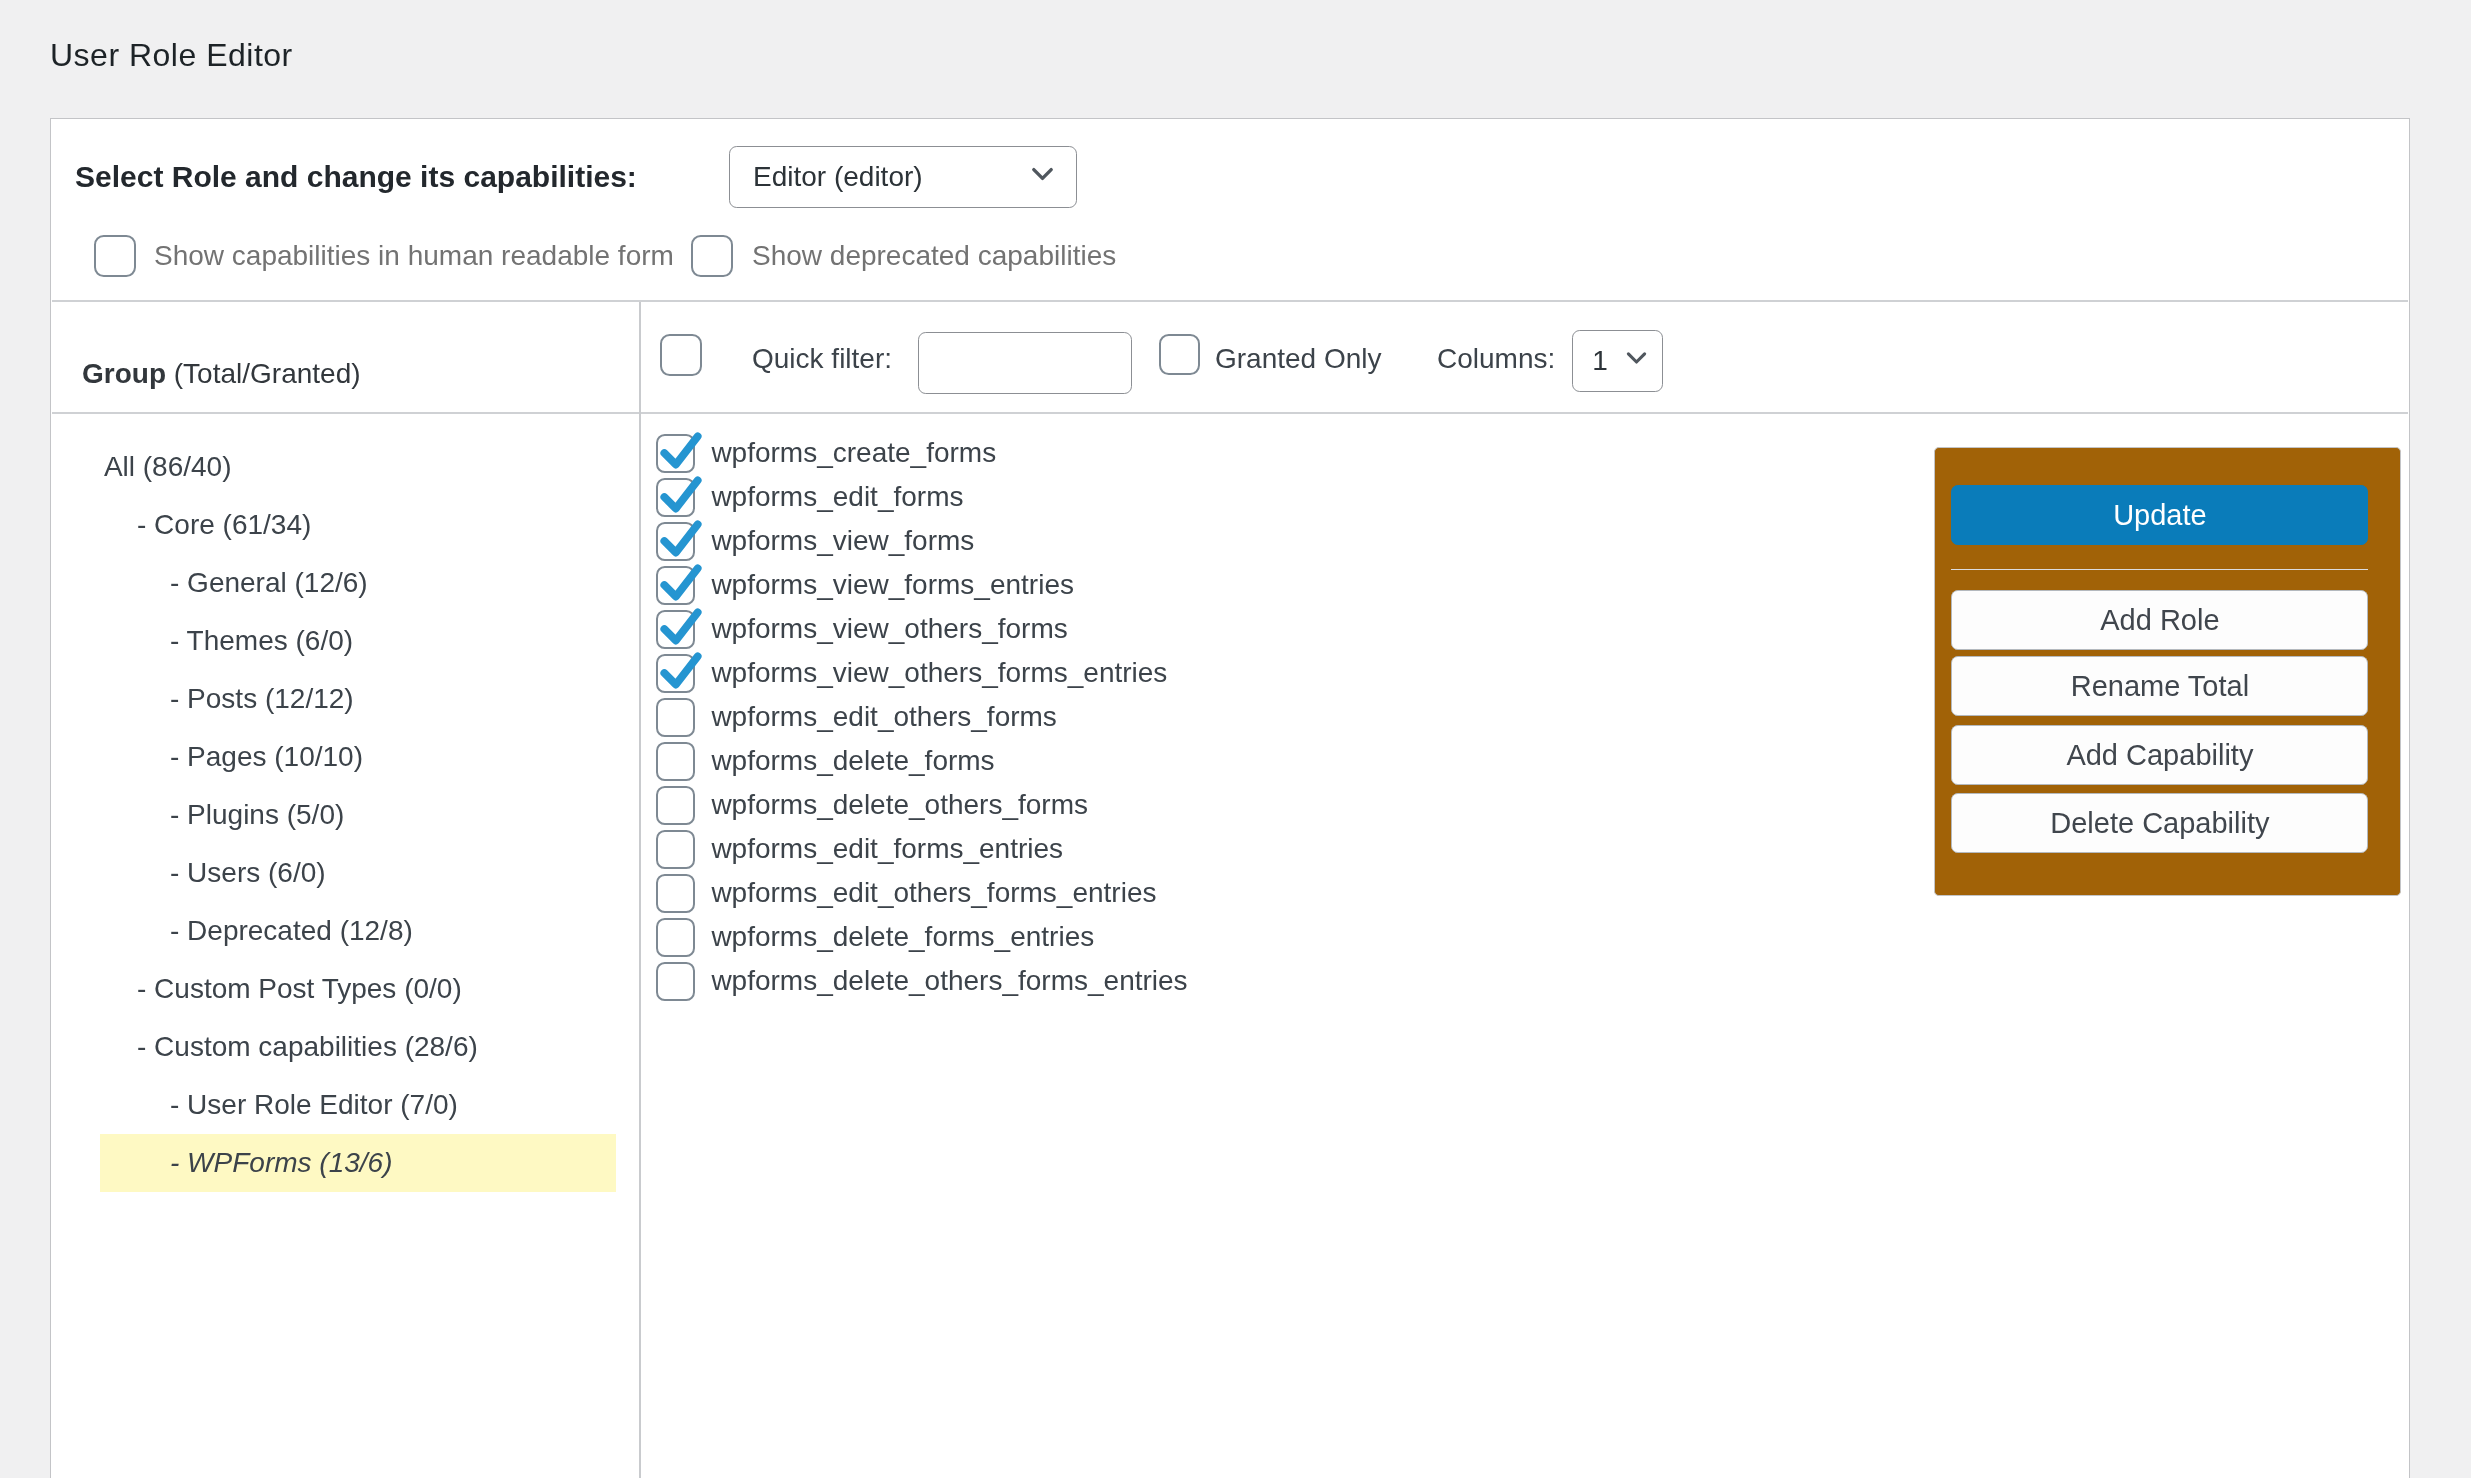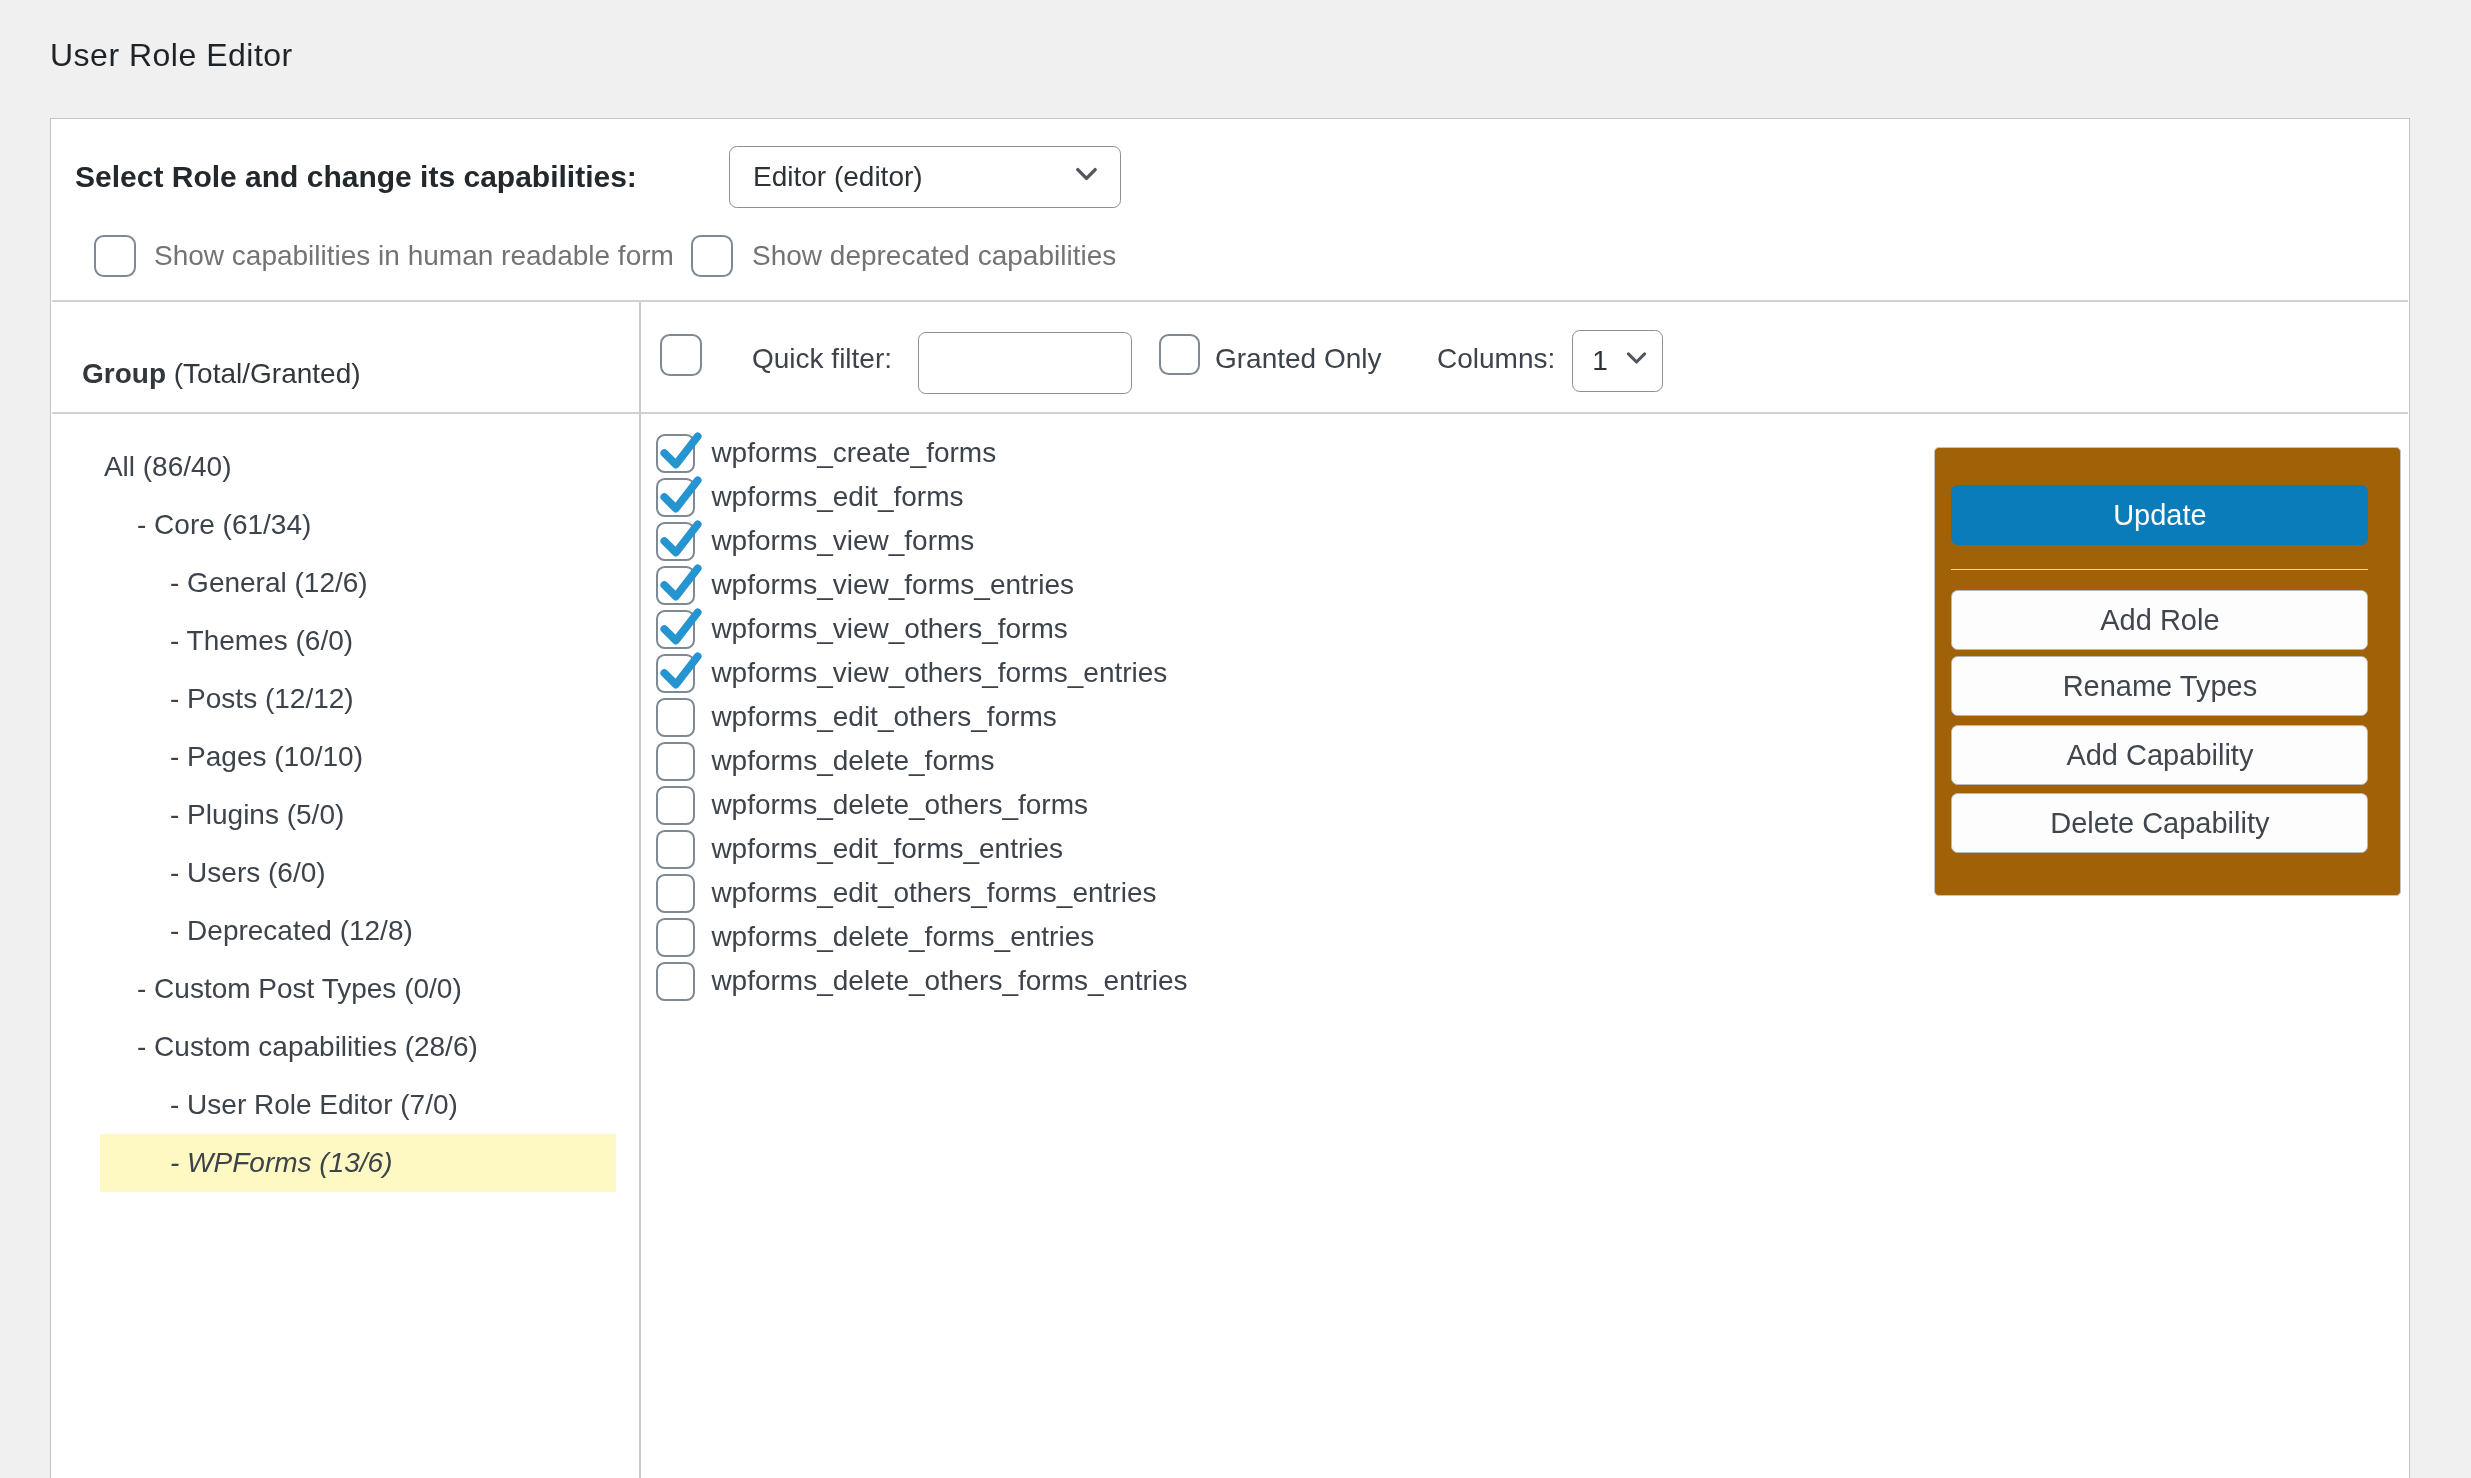--- a/index.html
+++ b/index.html
@@ -25,21 +25,21 @@
   
   .role-label {
     position:absolute; left:75px; top:146px; height:62px; line-height:62px;
     font-size:30px; font-weight:bold; color:#23282d;
   }
   .select-box {
     position:absolute; background:#fff; border:1.9px solid #8c8f94; border-radius:7.7px;
     display:flex; align-items:center; justify-content:space-between;
     font-size:28px; color:#2c3338; cursor:pointer;
   }
-  .role-select { left:729px; top:146px; width:392px; height:62px; padding:0 19.3px 0 23px; }
+  .role-select { left:729px; top:146px; width:348px; height:62px; padding:0 19.3px 0 23px; }
   .chevron { flex:0 0 auto; }
 
   
   .checkbox {
     position:absolute; width:42px; height:42px; background:#fff;
     border:2.9px solid #7e8993; border-radius:9.7px; cursor:pointer;
   }
   .checkbox svg.check-mark { display:none; position:absolute; left:-1px; top:-8.7px; overflow:visible; }
   .checkbox.checked svg.check-mark { display:block; }
 
@@ -281,19 +281,19 @@
     <div class="cap-row">
       <span class="checkbox"></span>
       <span class="cap-label">wpforms_delete_others_forms_entries</span>
     </div>
   </div>
 
   <div class="action-panel">
     <button class="btn btn-primary">Update</button>
     <div class="panel-divider"></div>
     <button class="btn btn-secondary btn-add-role">Add Role</button>
-    <button class="btn btn-secondary btn-rename">Rename Types</button>
+    <button class="btn btn-secondary btn-rename">Rename Total</button>
     <button class="btn btn-secondary btn-add-cap">Add Capability</button>
     <button class="btn btn-secondary btn-del-cap">Delete Capability</button>
   </div>
 
 </div>
 
 
 </body></html>

